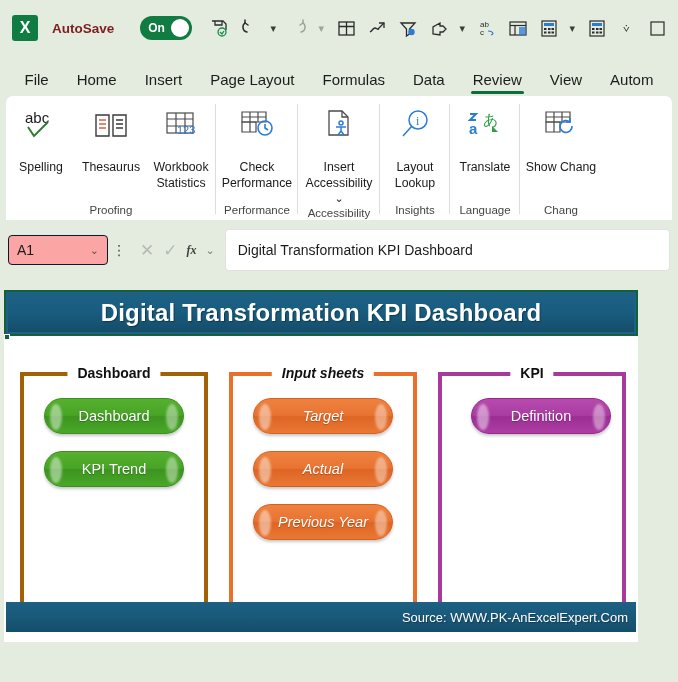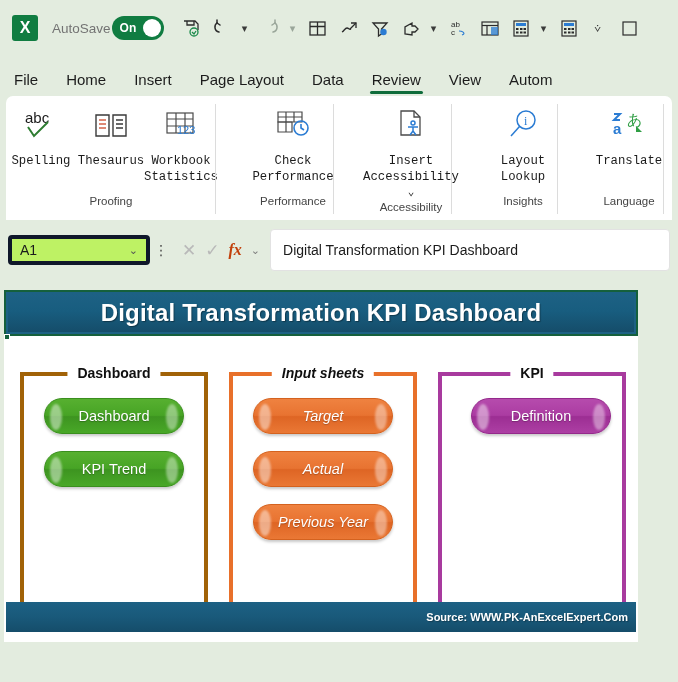--- a/index.html
+++ b/index.html
@@ -15,88 +15,88 @@
   .qat {
     height: 56px; display: flex; align-items: center; gap: 0px;
     padding-left: 12px; background: #e3ecdf;
   }
   .excel-logo {
     width: 26px; height: 26px; border-radius: 3px; background: #107c41;
     color: #fff; font-size: 16px; font-weight: bold; display: flex;
     align-items: center; justify-content: center; margin-right: 14px;
     font-family: "Liberation Sans", sans-serif;
   }
-  .qat-label { font-size: 13.5px; color: #737373; margin-right: 1px; }
+  .qat-label { font-size: 13.5px; color: #7f1d1d; margin-right: 26px; font-weight: bold; }
   .toggle {
     width: 52px; height: 24px; border-radius: 12px; background: #107c41;
     display: flex; align-items: center; justify-content: flex-start;
     padding: 0 3px; position: relative; margin-right: 12px;
   }
   .toggle .on-text { color: #fff; font-size: 12px; font-weight: bold; margin-left: 5px; }
   .toggle .knob {
     width: 18px; height: 18px; border-radius: 50%; background: #fff;
     position: absolute; right: 3px;
   }
   .qicon {
     width: 30px; height: 30px; display: flex; align-items: center;
     justify-content: center; color: #313131; margin-right: 1px;
   }
   .qicon svg { display:block; }
   .chev { width: 14px; height: 30px; display:flex; align-items:center; justify-content:center; color:#3b3b3b; font-size:11px; margin-right:3px;}
 
   
   .tabs {
     height: 40px; display: flex; align-items: flex-end; gap: 0px;
-    background: #e3ecdf;
+    background: #e3ecdf; justify-content: center;
   }
   .tab {
     font-size: 15px; color: #1c1c1c; padding: 0 14px 8px 14px;
     position: relative; white-space: nowrap;
   }
   .tab.active { font-weight: normal; }
   .tab.active::after {
     content: ''; position: absolute; left: 12px; right: 12px; bottom: 2px;
     height: 3px; background: #0f6c3b; border-radius: 2px;
   }
 
   
   .ribbon {
     position: relative; margin: 0 6px; height: 124px; background: #fff;
-    border-radius: 7px 7px 0 0; display: flex; overflow: hidden; gap: 36px;
+    border-radius: 7px 7px 0 0; display: flex; overflow: hidden;
   }
   .rgroup { display: flex; flex-direction: column; position: relative; height: 124px; }
   .rgroup .items { display: flex; flex: 1; padding: 6px 0 0 0; }
   .rgroup .gname {
-    text-align: center; font-size: 11.5px; color: #444; padding-bottom: 13px;
+    text-align: center; font-size: 11.5px; color: #444; padding-bottom: 4px;
   }
   .rgroup .sep {
     position: absolute; right: 0; top: 8px; bottom: 6px; width: 1px; background: #dcdcdc;
   }
   .ritem {
     width: 70px; display: flex; flex-direction: column; align-items: center;
     padding: 2px 2px 0 2px; text-align: center;
   }
   .ritem .glyph { height: 42px; display:flex; align-items:center; justify-content:center; }
   .ritem .rlabel {
-    font-size: 12.3px; color: #1b1b1b; line-height: 1.28; margin-top: 8px; font-family: Liberation Mono, monospace;
+    font-size: 12.3px; color: #1b1b1b; line-height: 1.28; margin-top: 14px;
   }
   .ritem.wide { width: 82px; }
 
   
   .fbar { height: 60px; display: flex; align-items: center; padding: 0 8px; gap: 0; background:#e3ecdf; }
   .namebox {
-    width: 142px; height: 30px; background: #bef264; border: 4px solid #0f172a;
+    width: 100px; height: 30px; background: #fca5a5; border: 1px solid #0f172a;
     border-radius: 4px; display: flex; align-items: center; padding: 0 8px;
     font-size: 14px; color: #1b1b1b; justify-content: space-between;
   }
   .namebox .nbchev { color:#555; font-size: 11px; }
   .dots { width: 22px; text-align:center; color:#4a4a4a; font-size: 14px; letter-spacing: 0; }
   .fbtns { display: flex; align-items: center; gap: 9px; padding: 0 10px; }
   .fbtns .fb { color: #b9b9b9; font-size: 17px; }
-  .fbtns .fx { color: #c2410c; font-style: italic; font-weight: bold; font-size: 16px;
+  .fbtns .fx { color: #404040; font-style: italic; font-weight: bold; font-size: 12px;
     font-family: "Liberation Serif", serif; }
   .fbtns .fxchev { color: #7d7d7d; font-size: 11px; }
   .finput {
     flex: 1; height: 42px; background: #fff; border: 1px solid #e2e2e2;
     border-radius: 4px; display: flex; align-items: center; padding: 0 12px;
     font-size: 14px; color: #1b1b1b;
   }
 
   
   .sheet {
@@ -165,21 +165,21 @@
   }
   .pill .plabel { position: relative; z-index: 2; }
 
   .source-bar {
     position: absolute; left: 2px; bottom: 10px; width: 630px; height: 30px;
     background: linear-gradient(180deg, #1d6184 0%, #19597a 50%, #154d6a 100%);
     display: flex; align-items: center; justify-content: flex-end;
     padding-right: 8px;
   }
   .source-bar .stext {
-    color: #fff; font-size: 11px; font-weight: bold;
+    color: #fff; font-size: 13px; font-weight: normal;
     text-shadow: 1px 1px 1px rgba(0,0,0,.3);
   }
 </style>
 </head>
 <body>
 
 <div id="app">
 
   <div class="qat">
     <div class="excel-logo">X</div>
@@ -289,20 +289,21 @@
         <rect x="3" y="3" width="13" height="13"></rect>
       </svg>
     </div>
   </div>
 
   <div class="tabs">
     <div class="tab">File</div>
     <div class="tab">Home</div>
     <div class="tab">Insert</div>
     <div class="tab">Page Layout</div>
+    <div class="tab">Formulas</div>
     <div class="tab">Data</div>
     <div class="tab active">Review</div>
     <div class="tab">View</div>
     <div class="tab">Autom</div>
   </div>
 
   <div class="ribbon">
 
     <div class="rgroup">
       <div class="items">

